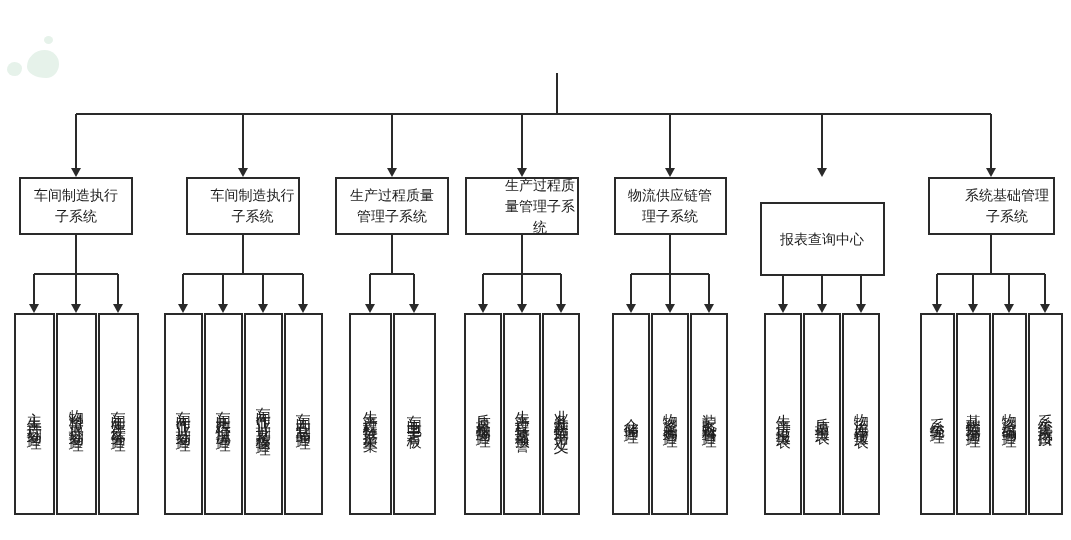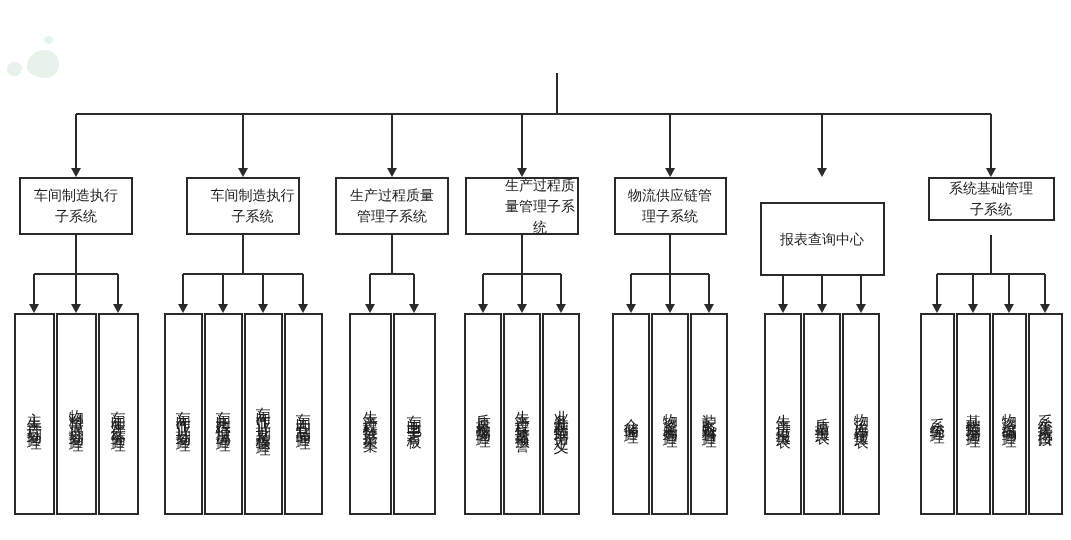--- a/index.html
+++ b/index.html
@@ -184,21 +184,21 @@
       </div>
       <div class="node module" style="left: 764px; top: 313px; width: 38px; height: 202px;">
         <span class="lbl">生产进度报表</span>
       </div>
       <div class="node module" style="left: 803px; top: 313px; width: 38px; height: 202px;">
         <span class="lbl">质量报表</span>
       </div>
       <div class="node module" style="left: 842px; top: 313px; width: 38px; height: 202px;">
         <span class="lbl">物流库存报表</span>
       </div>
-      <div class="node subsystem" style="left: 927.5px; top: 177px; width: 127px; height: 44px;">
+      <div class="node subsystem" style="left: 927.5px; top: 177px; width: 127px; height: 58px; justify-content: flex-end;">
         <span class="lbl">系统基础管理子系统</span>
       </div>
       <div class="node module" style="left: 919.5px; top: 313px; width: 35px; height: 202px;">
         <span class="lbl">系统管理</span>
       </div>
       <div class="node module" style="left: 955.5px; top: 313px; width: 35px; height: 202px;">
         <span class="lbl">基础数据管理</span>
       </div>
       <div class="node module" style="left: 991.5px; top: 313px; width: 35px; height: 202px;">
         <span class="lbl">物资编码管理</span>

